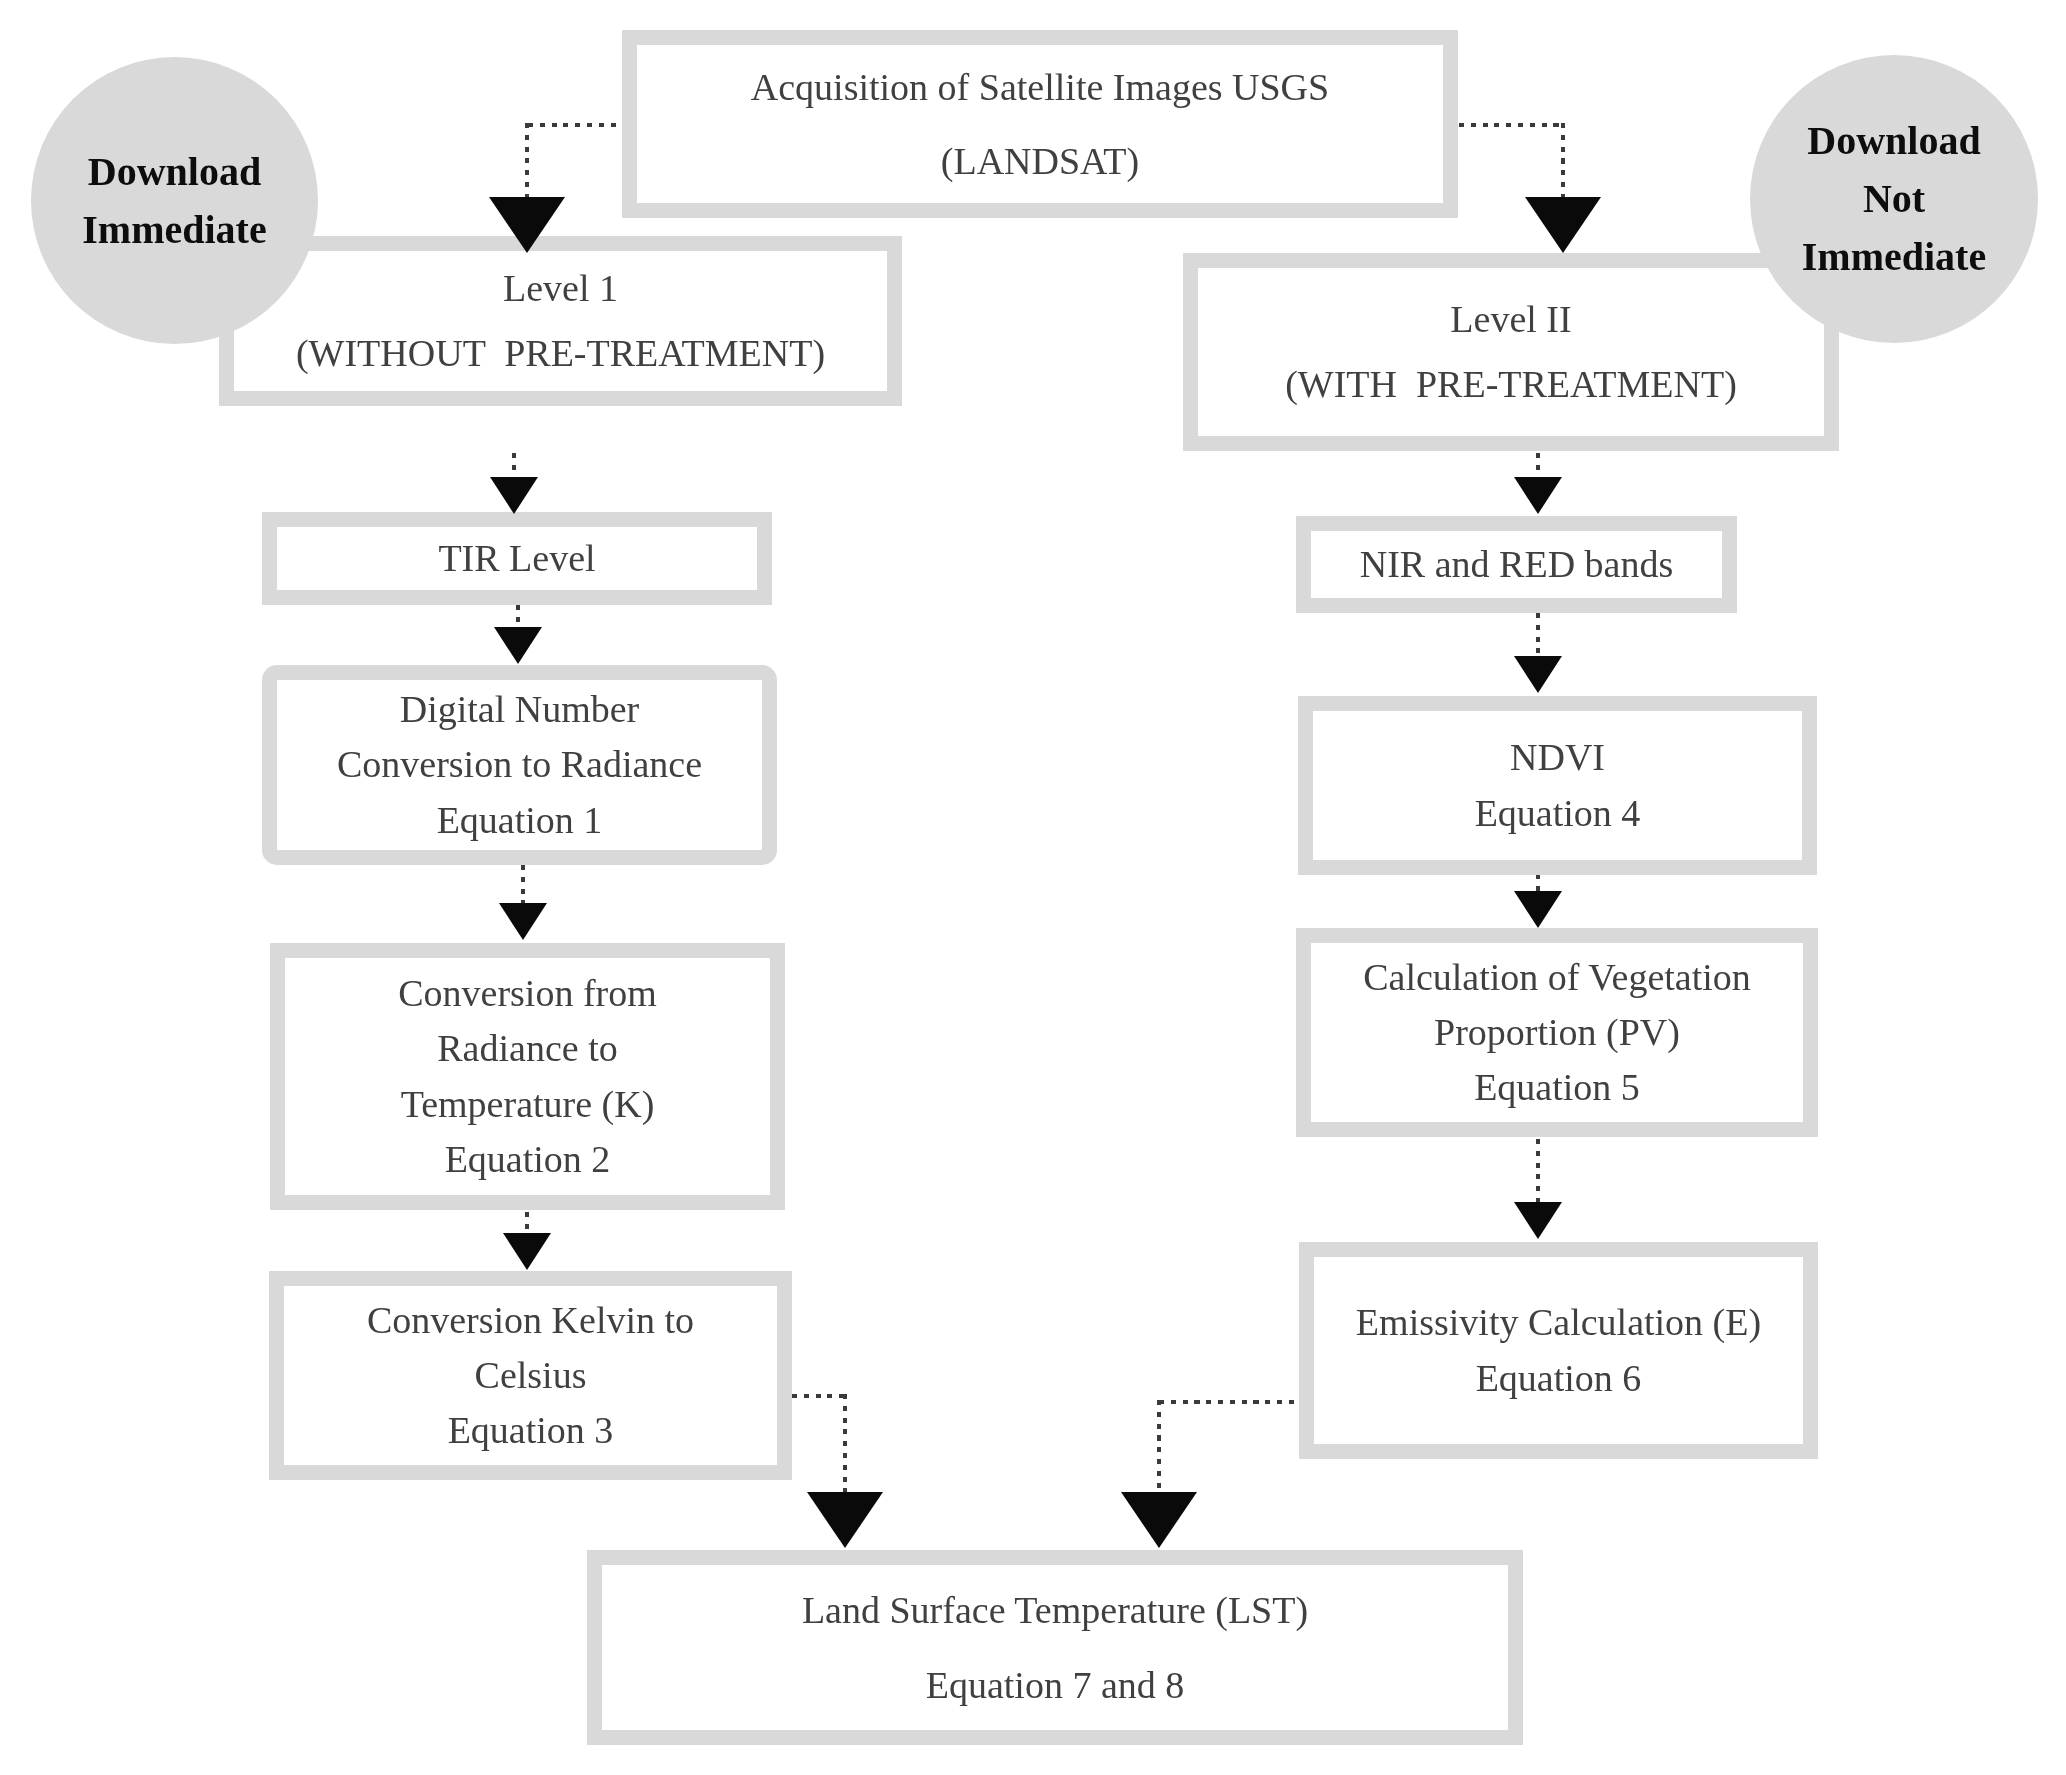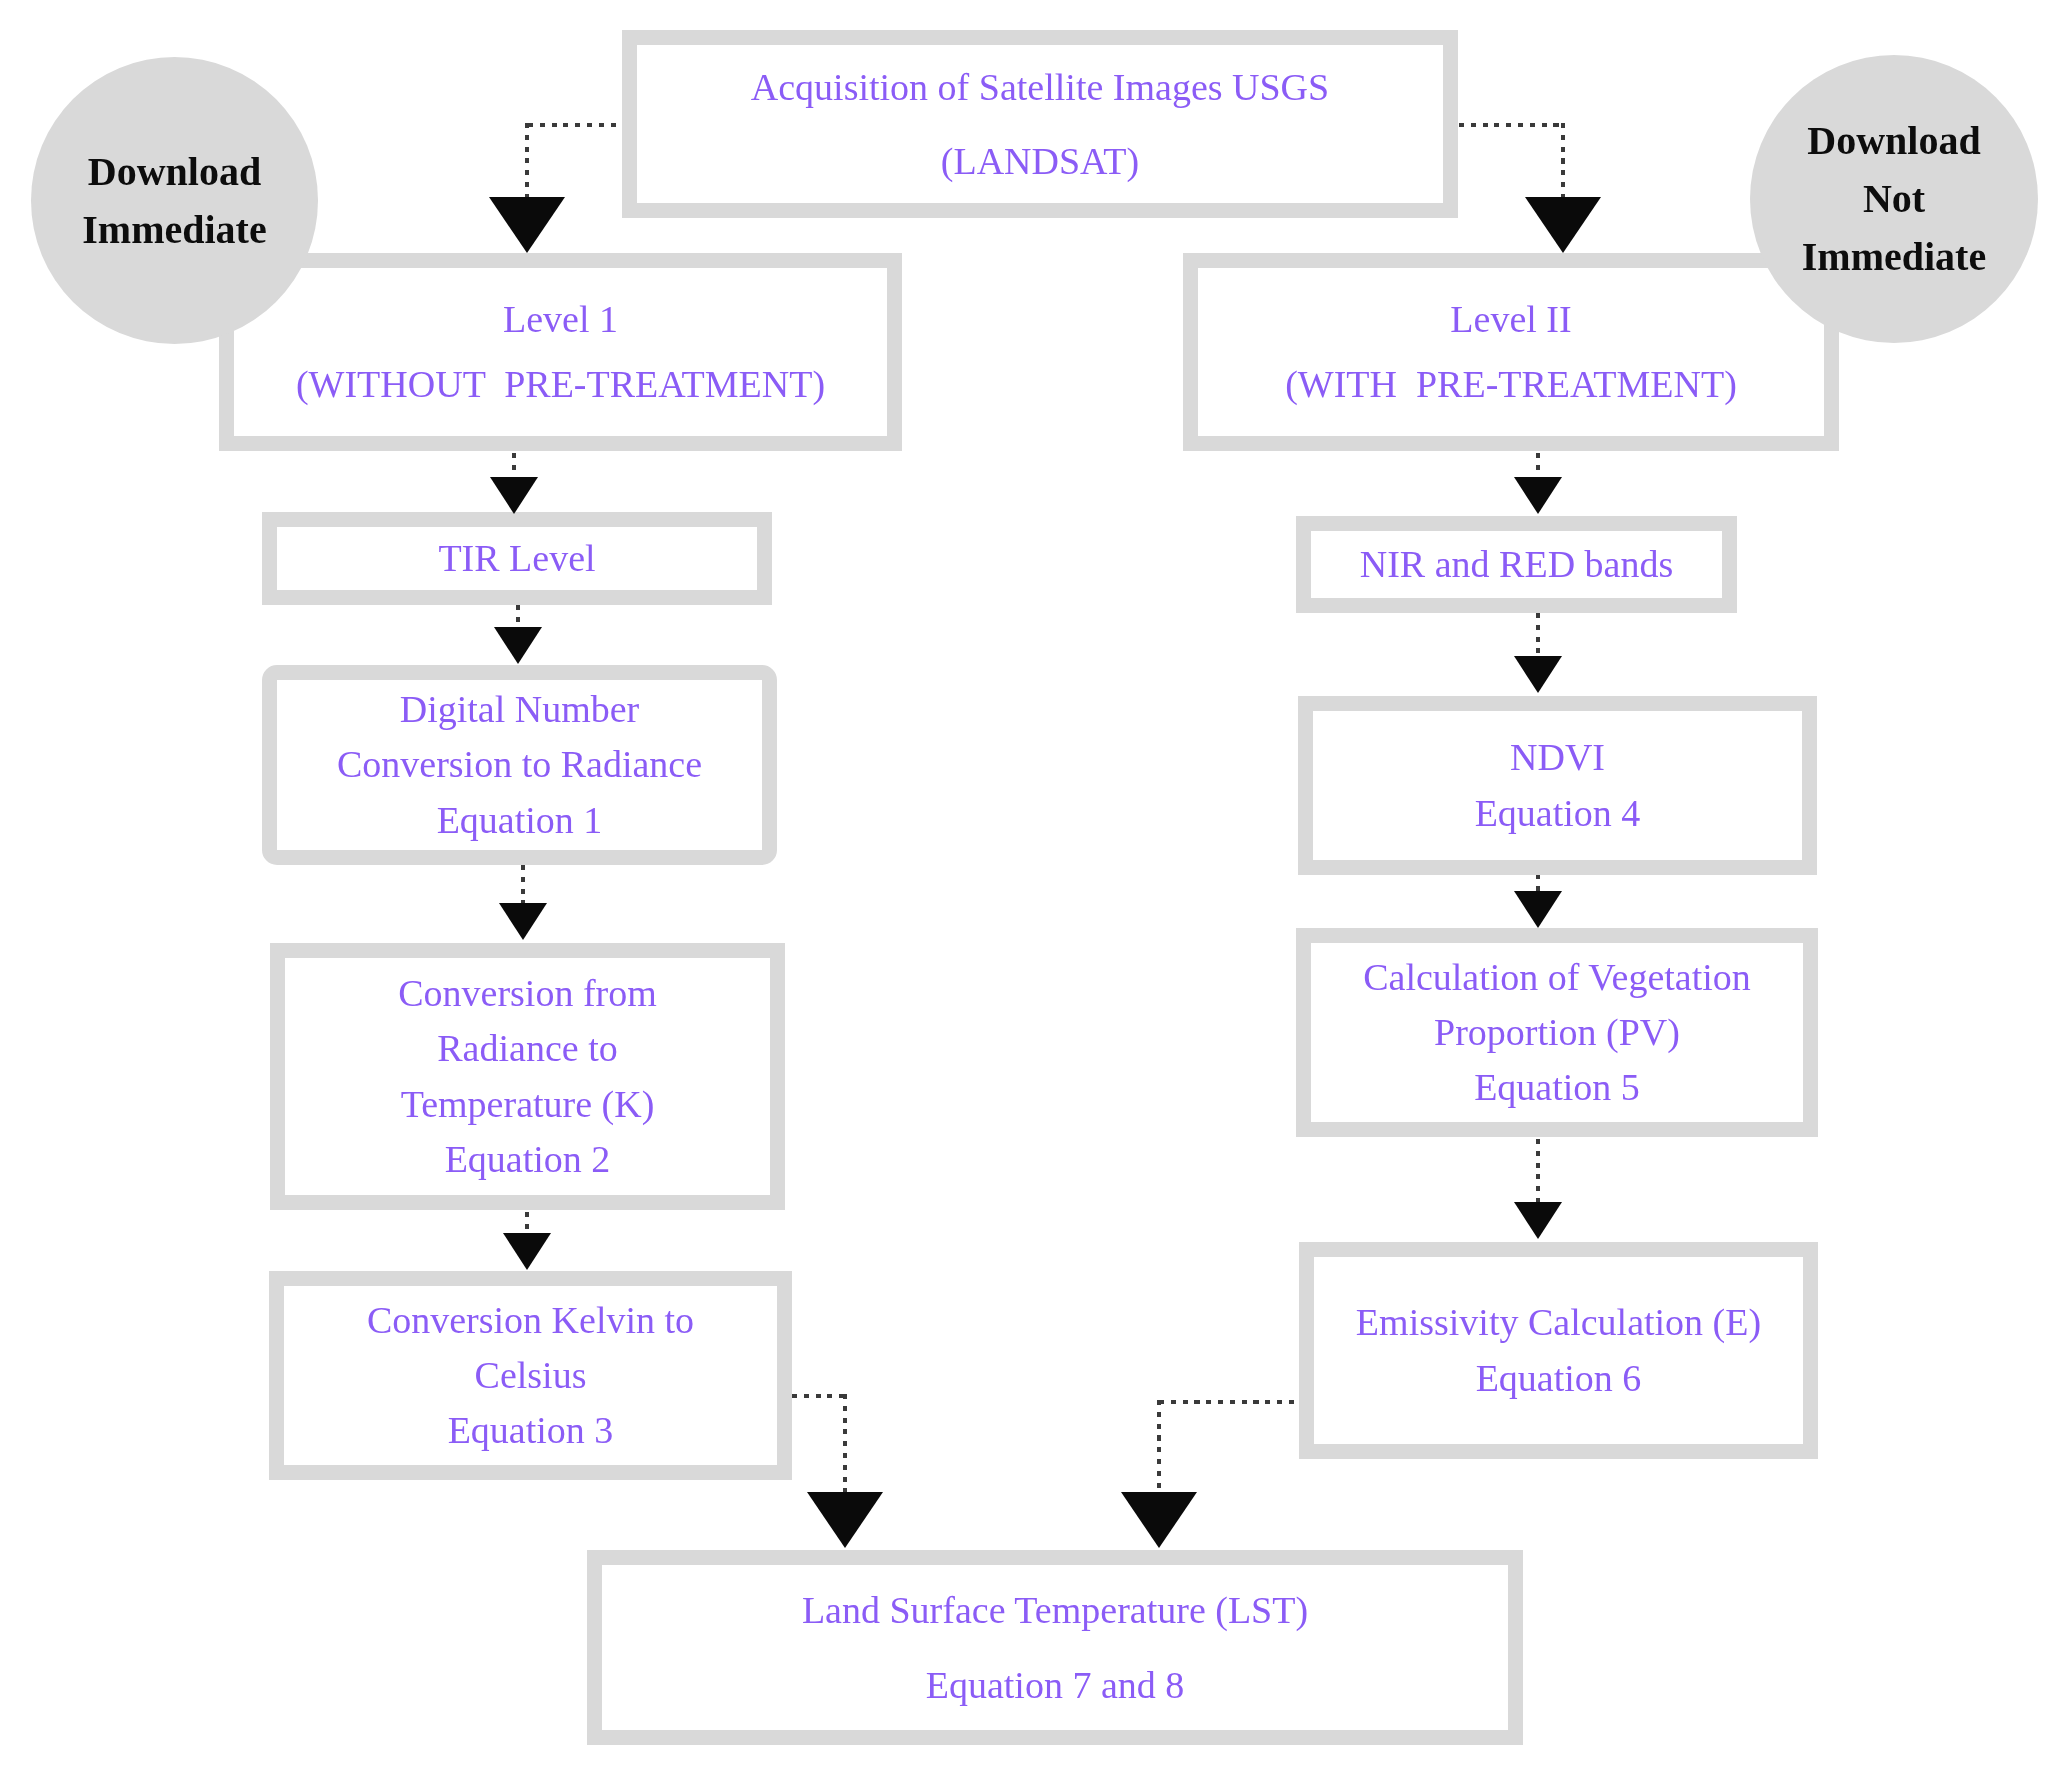--- a/index.html
+++ b/index.html
@@ -7,21 +7,21 @@
     position:relative;width:2066px;height:1775px;background:#ffffff;
     font-family:"Liberation Serif", serif;overflow:hidden;
   }
   
   .node{
     position:absolute;box-sizing:border-box;background:#ffffff;
     border:15.4px solid #d9d9d9;display:flex;align-items:center;justify-content:center;
     text-align:center;color:#111;z-index:2;
   }
   .node-text{
-    white-space:pre-wrap;font-size:38px;line-height:1.45;color:#8b5cf6;
+    white-space:pre-wrap;font-size:38px;line-height:1.45;color:#404040;
   }
   .lh-mid .node-text{line-height:1.72;}
   .lh-wide .node-text{line-height:1.95;}
   
   .badge{
     position:absolute;border-radius:50%;background:#d9d9d9;
     display:flex;align-items:center;justify-content:center;text-align:center;
     z-index:5;
   }
   .badge-text{
@@ -108,21 +108,21 @@
     <div class="dot-h" style="left:1159px;top:1400px;width:138px;"></div>
     <div class="dot-v" style="left:1157px;top:1400px;height:93px;"></div>
     <div class="arrow big" style="left:1121px;top:1492px;"></div>
   </div>
 
   <div class="node lh-wide" style="left:622px;top:30px;width:836px;height:188px;">
     <span class="node-text">Acquisition of Satellite Images USGS
 (LANDSAT)</span>
   </div>
 
-  <div class="node lh-mid" style="left:219px;top:253px;width:683px;height:198px;">
+  <div class="node lh-mid" style="left:219px;top:236px;width:683px;height:170px;">
     <span class="node-text">Level 1
 (WITHOUT  PRE-TREATMENT)</span>
   </div>
 
   <div class="node lh-mid" style="left:1183px;top:253px;width:656px;height:198px;">
     <span class="node-text">Level II
 (WITH  PRE-TREATMENT)</span>
   </div>
 
   <div class="node" style="left:262px;top:512px;width:510px;height:93px;">

